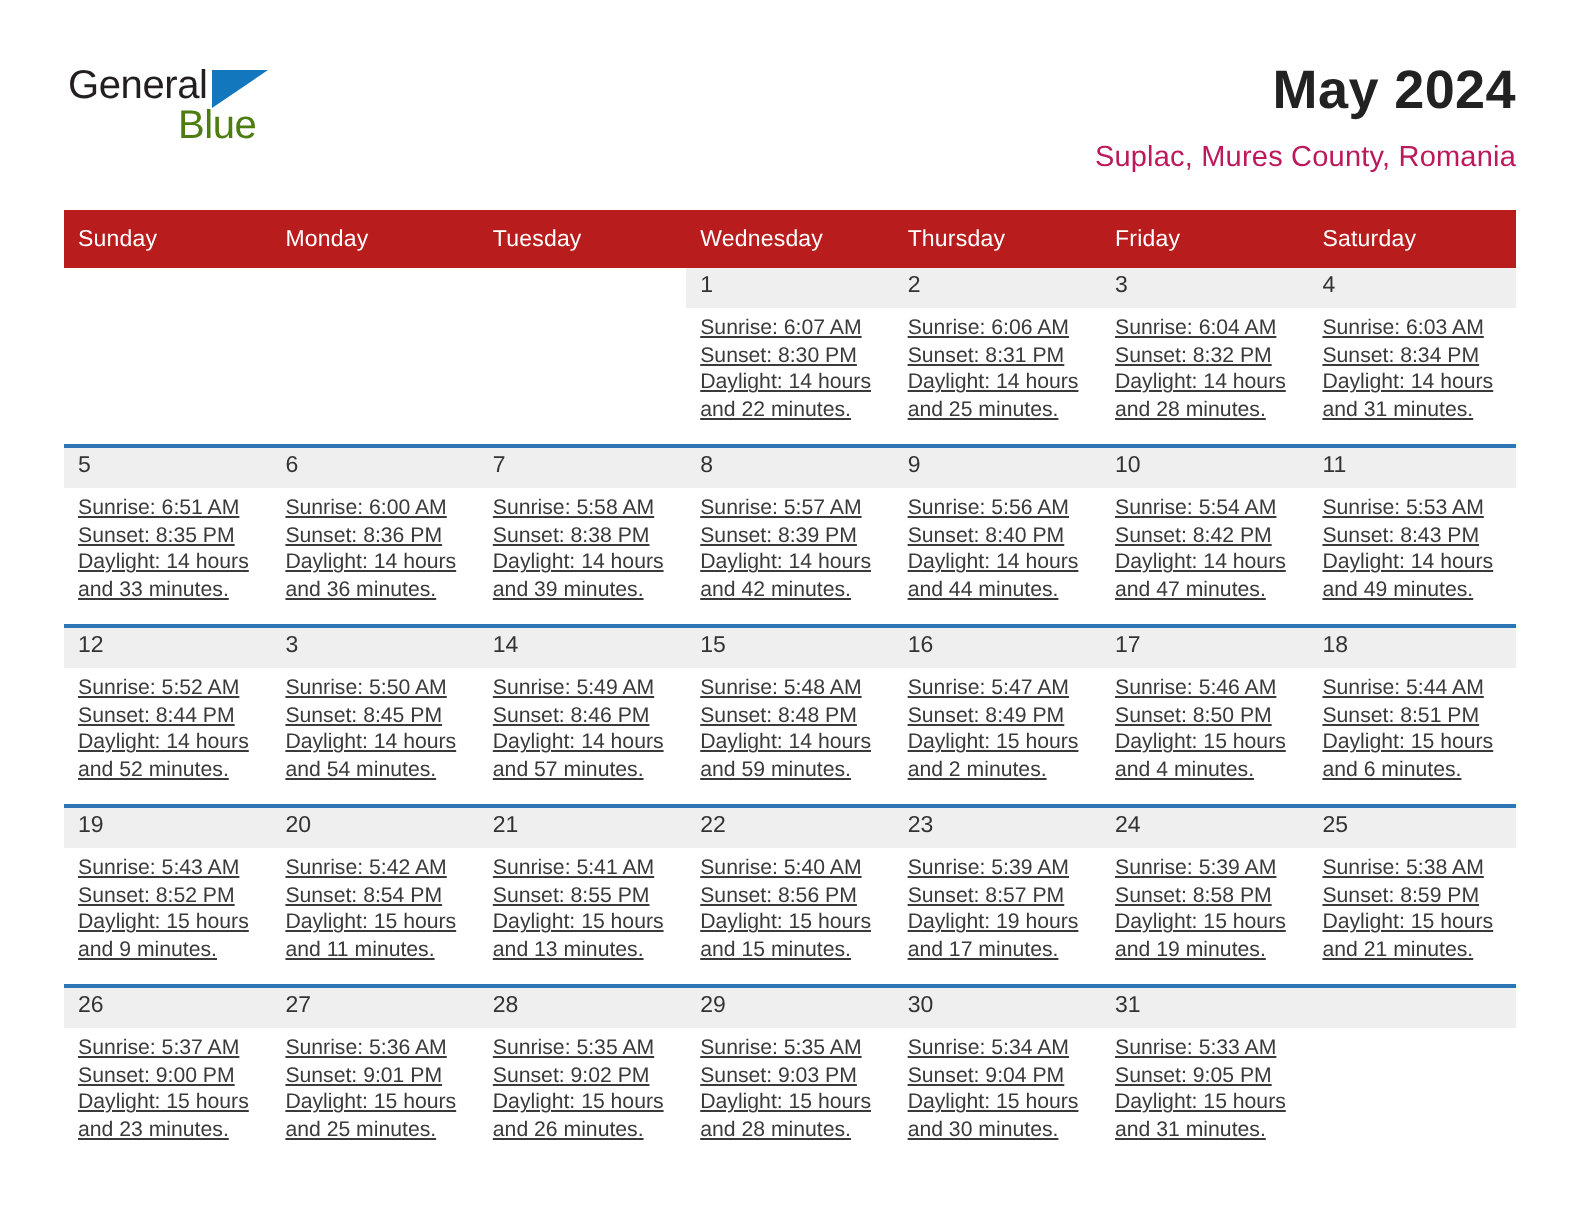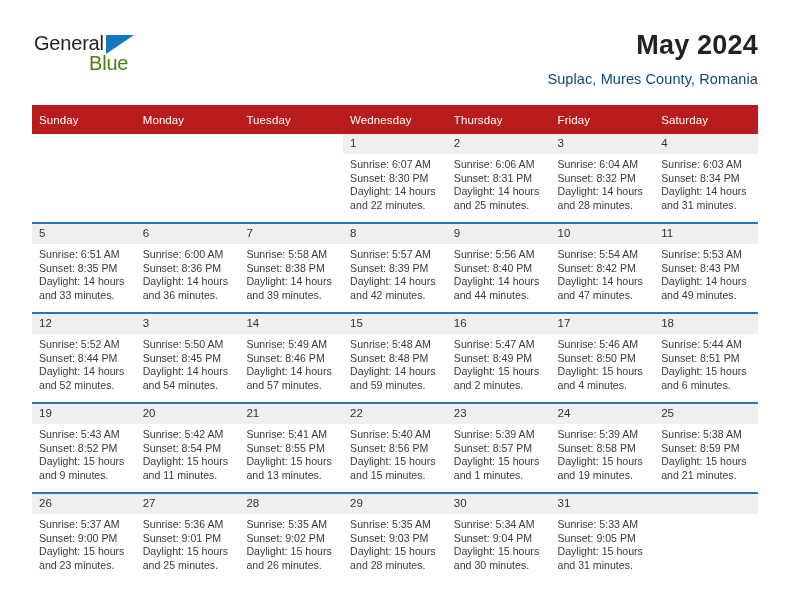--- a/index.html
+++ b/index.html
@@ -76,21 +76,21 @@
     font-size: 27px;
     line-height: 34px;
     color: #222222;
     font-weight: bold;
     margin: 0;
     letter-spacing: 0.2px;
   }
   .cal-subtitle {
     font-size: 14.5px;
     line-height: 22px;
-    color: #0c4a6e;
+    color: #be185d;
     margin: 6px 0 0 0;
     font-weight: normal;
     letter-spacing: 0.1px;
   }
 
   
   .calendar {
     position: absolute;
     left: 32px;
     top: 105px;
@@ -139,20 +139,21 @@
     color: transparent;
   }
   .cell.blank .daynum {
     background: #ffffff;
   }
   .info {
     padding: 4px 6px 0 7px;
     font-size: 10.6px;
     line-height: 13.6px;
     color: #3a3a3a;
+    text-decoration: underline;
   }
   .info div { white-space: nowrap; }
   .info .wrap { white-space: normal; }
 </style>
 </head>
 <body>
 
 <div class="page">
 
   <div class="topbar">
@@ -433,21 +434,21 @@
                 <div class="wrap">Daylight: 15 hours and 15 minutes.</div>
               </div>
             </div>
           </td>
           <td>
             <div class="cell">
               <div class="daynum">23</div>
               <div class="info">
                 <div>Sunrise: 5:39 AM</div>
                 <div>Sunset: 8:57 PM</div>
-                <div class="wrap">Daylight: 15 hours and 1 minutes.</div>
+                <div class="wrap">Daylight: 19 hours and 17 minutes.</div>
               </div>
             </div>
           </td>
           <td>
             <div class="cell">
               <div class="daynum">24</div>
               <div class="info">
                 <div>Sunrise: 5:39 AM</div>
                 <div>Sunset: 8:58 PM</div>
                 <div class="wrap">Daylight: 15 hours and 19 minutes.</div>

